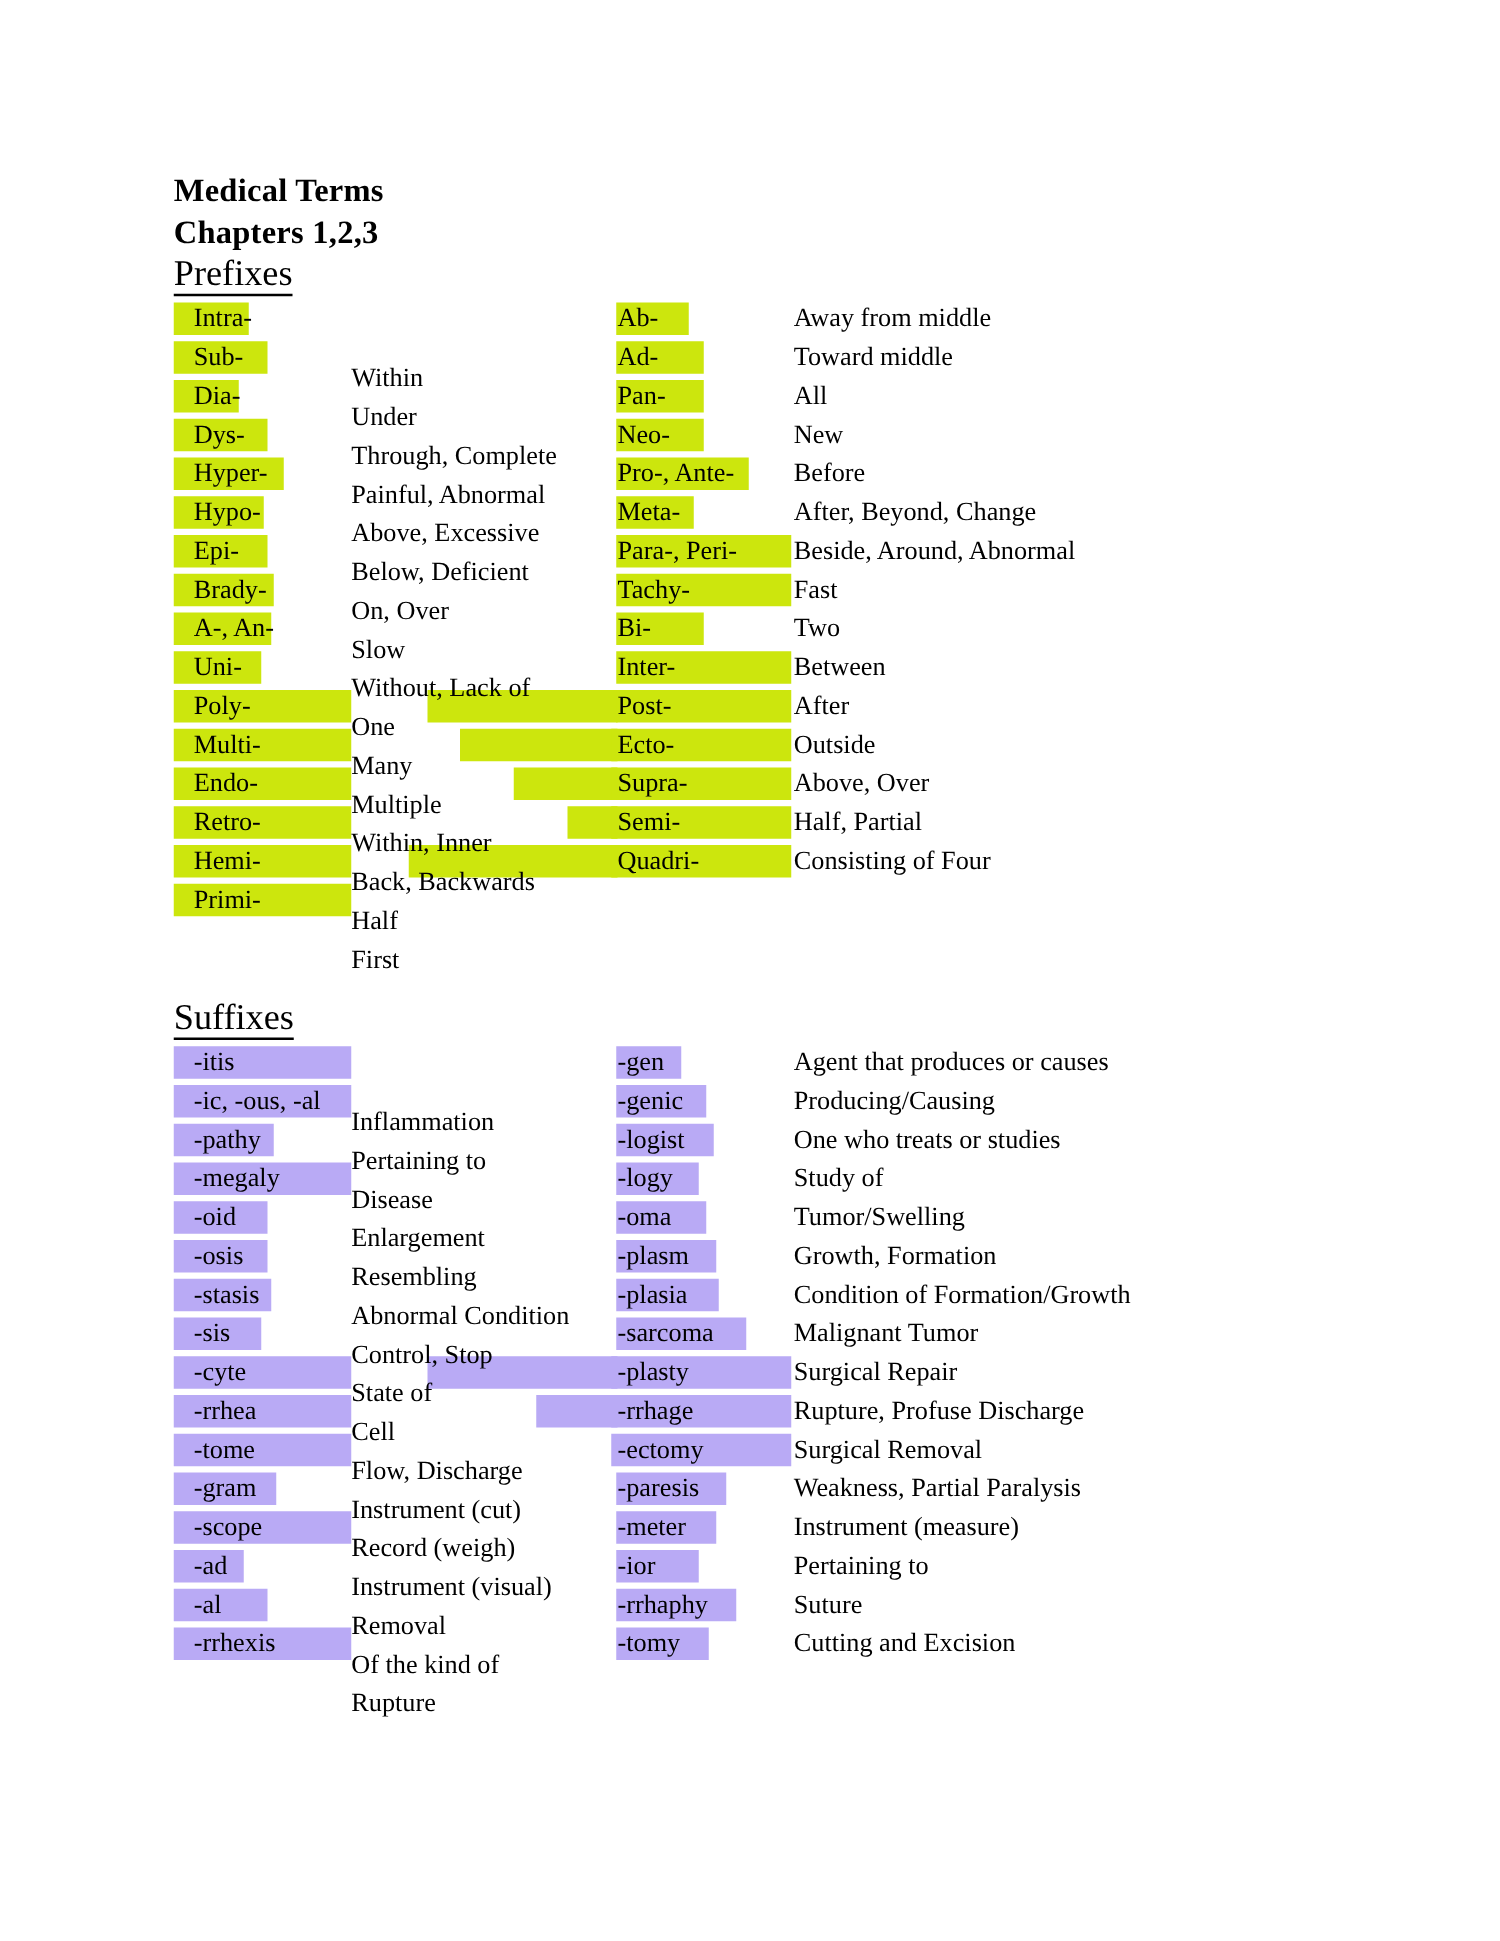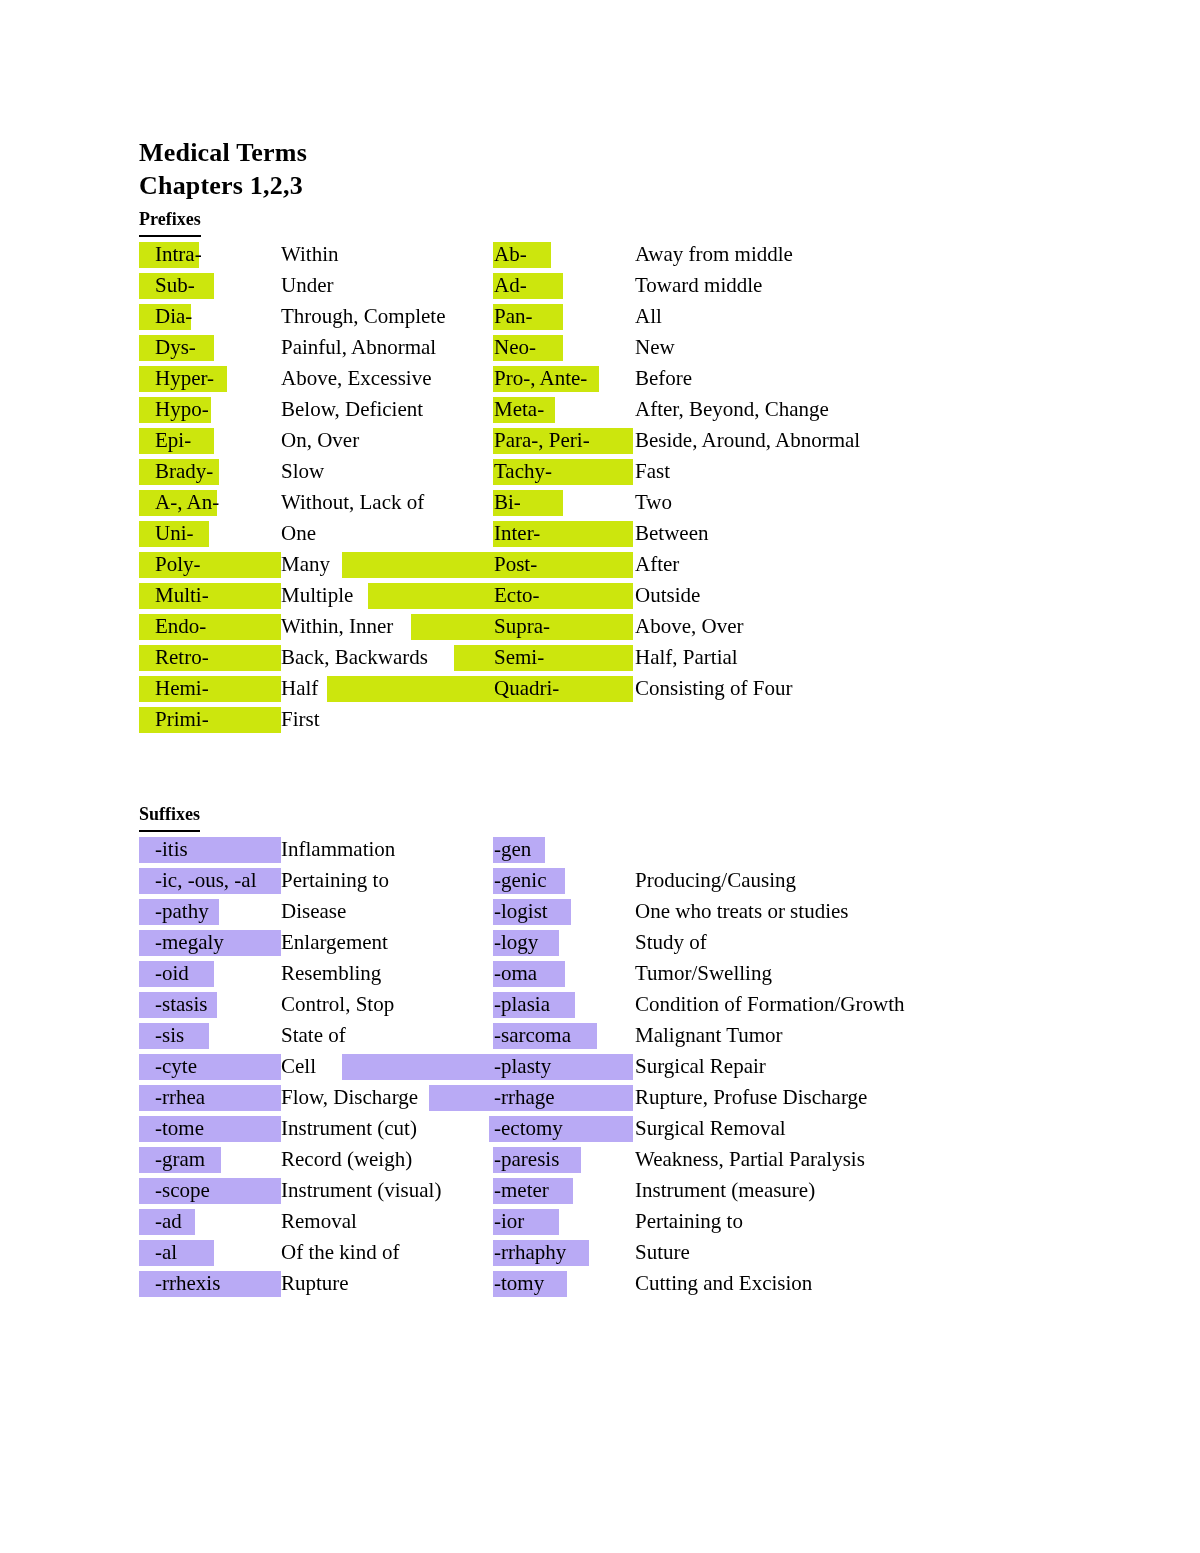--- a/index.html
+++ b/index.html
@@ -31,24 +31,24 @@
 
   h1.doc-title, h1.doc-subtitle {
     font-size: 26px;
     font-weight: bold;
     line-height: 33px;
     margin: 0;
     letter-spacing: 0.2px;
   }
 
   .section-head {
-    font-size: 18px;
+    font-size: 29px;
     line-height: 31px;
     margin: 0;
-    font-weight: bold;
+    font-weight: normal;
     display: inline-block;
     border-bottom: 2px solid #000;
     padding-bottom: 0px;
     margin-top: 2px;
   }
   .section-head-wrap { margin-bottom: 2px; }
 
   .table {
     width: 940px;
   }
@@ -67,21 +67,21 @@
     z-index: 0;
   }
   .cell {
     position: absolute;
     top: 0;
     z-index: 1;
     font-size: 21px;
     line-height: 31px;
   }
   .c1 { left: 16px; }
-  .c2 { left: 142px; }
+  .c2 { left: 142px; margin-top: 48px; }
   .c3 { left: 355px; }
   .c4 { left: 496px; }
 
   .spacer-prefix-suffix { height: 62px; }
 </style>
 </head>
 <body>
 
 <div class="page">
   <div class="content">
@@ -230,20 +230,21 @@
     <div class="section-head-wrap">
       <div class="section-head">Suffixes</div>
     </div>
     <div class="table" id="suffix-table">
         <div class="row">
           <div class="band" style="left: 0px; width: 142px; background: rgb(185, 170, 245);"></div>
           <div class="band" style="left: 354px; width: 52px; background: rgb(185, 170, 245);"></div>
           <div class="cell c1">-itis</div>
           <div class="cell c2">Inflammation</div>
           <div class="cell c3">-gen</div>
+          <div class="cell c4">Agent that produces or causes</div>
         </div>
         <div class="row">
           <div class="band" style="left: 0px; width: 142px; background: rgb(185, 170, 245);"></div>
           <div class="band" style="left: 354px; width: 72px; background: rgb(185, 170, 245);"></div>
           <div class="cell c1">-ic, -ous, -al</div>
           <div class="cell c2">Pertaining to</div>
           <div class="cell c3">-genic</div>
           <div class="cell c4">Producing/Causing</div>
         </div>
         <div class="row">
@@ -264,20 +265,28 @@
         </div>
         <div class="row">
           <div class="band" style="left: 0px; width: 75px; background: rgb(185, 170, 245);"></div>
           <div class="band" style="left: 354px; width: 72px; background: rgb(185, 170, 245);"></div>
           <div class="cell c1">-oid</div>
           <div class="cell c2">Resembling</div>
           <div class="cell c3">-oma</div>
           <div class="cell c4">Tumor/Swelling</div>
         </div>
         <div class="row">
+          <div class="band" style="left: 0px; width: 75px; background: rgb(185, 170, 245);"></div>
+          <div class="band" style="left: 354px; width: 80px; background: rgb(185, 170, 245);"></div>
+          <div class="cell c1">-osis</div>
+          <div class="cell c2">Abnormal Condition</div>
+          <div class="cell c3">-plasm</div>
+          <div class="cell c4">Growth, Formation</div>
+        </div>
+        <div class="row">
           <div class="band" style="left: 0px; width: 78px; background: rgb(185, 170, 245);"></div>
           <div class="band" style="left: 354px; width: 82px; background: rgb(185, 170, 245);"></div>
           <div class="cell c1">-stasis</div>
           <div class="cell c2">Control, Stop</div>
           <div class="cell c3">-plasia</div>
           <div class="cell c4">Condition of Formation/Growth</div>
         </div>
         <div class="row">
           <div class="band" style="left: 0px; width: 70px; background: rgb(185, 170, 245);"></div>
           <div class="band" style="left: 354px; width: 104px; background: rgb(185, 170, 245);"></div>

